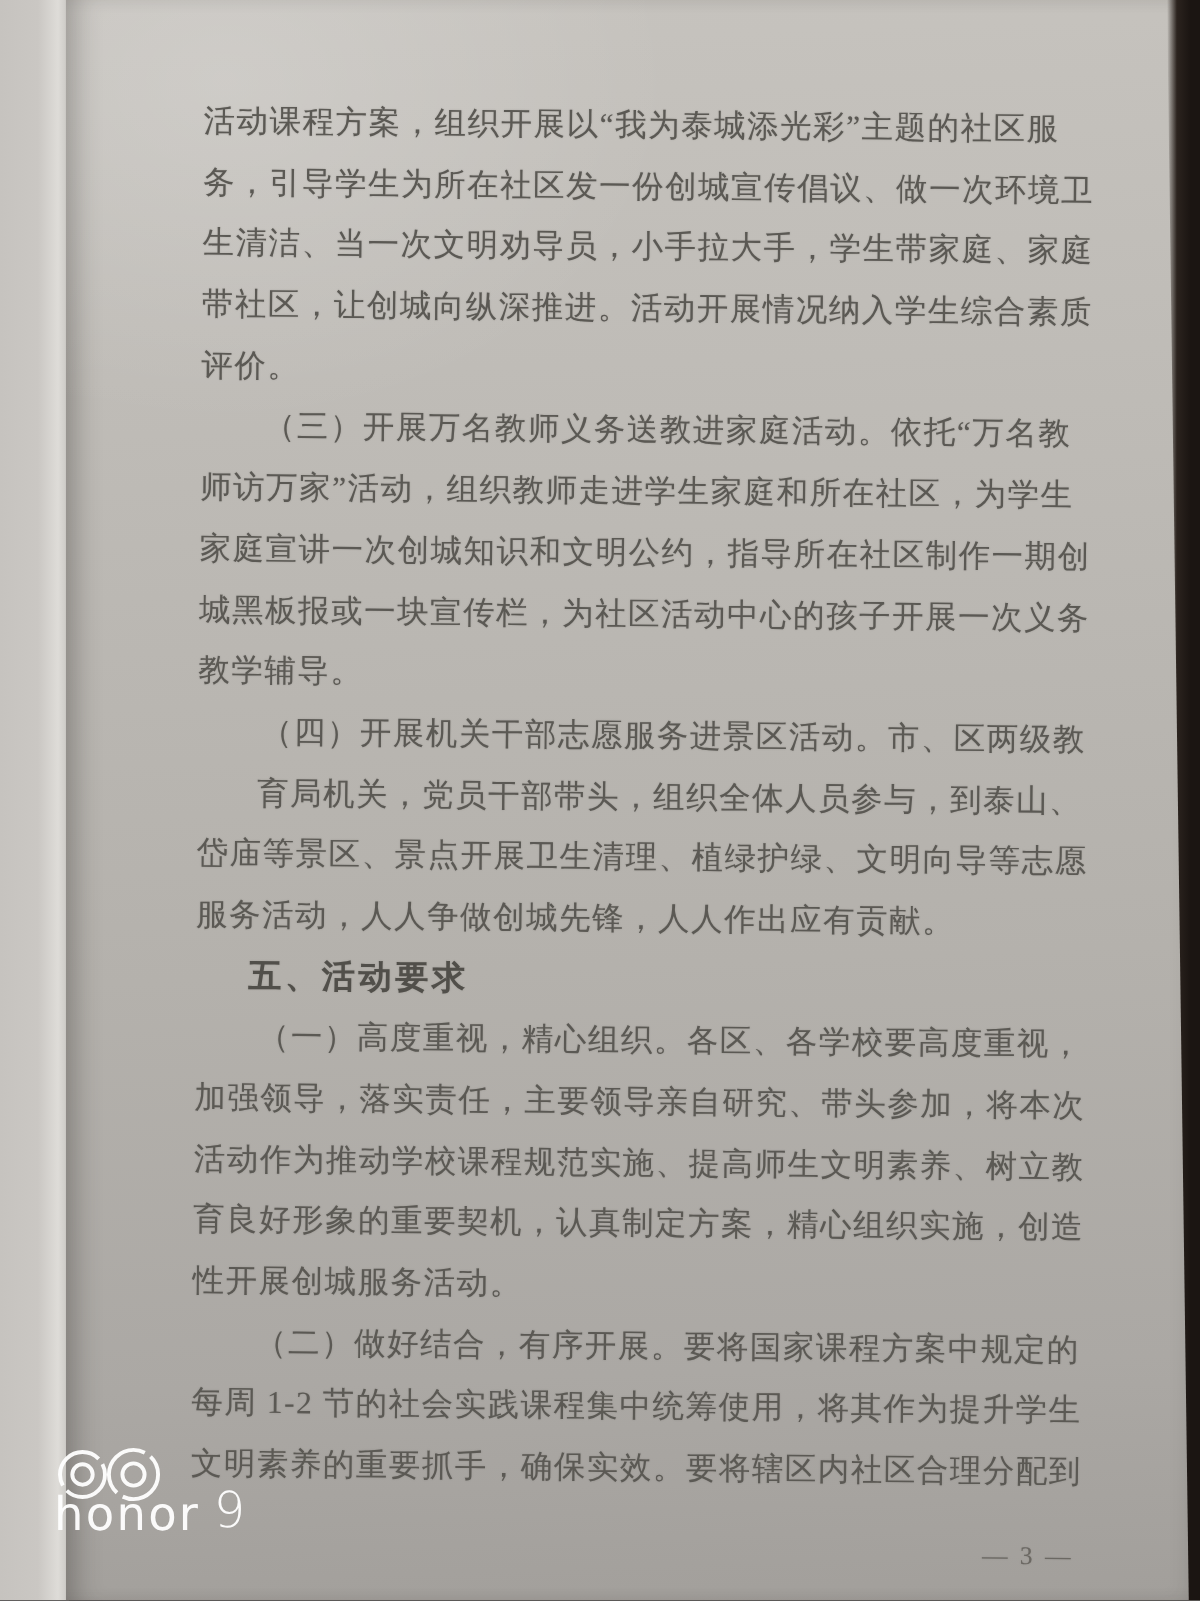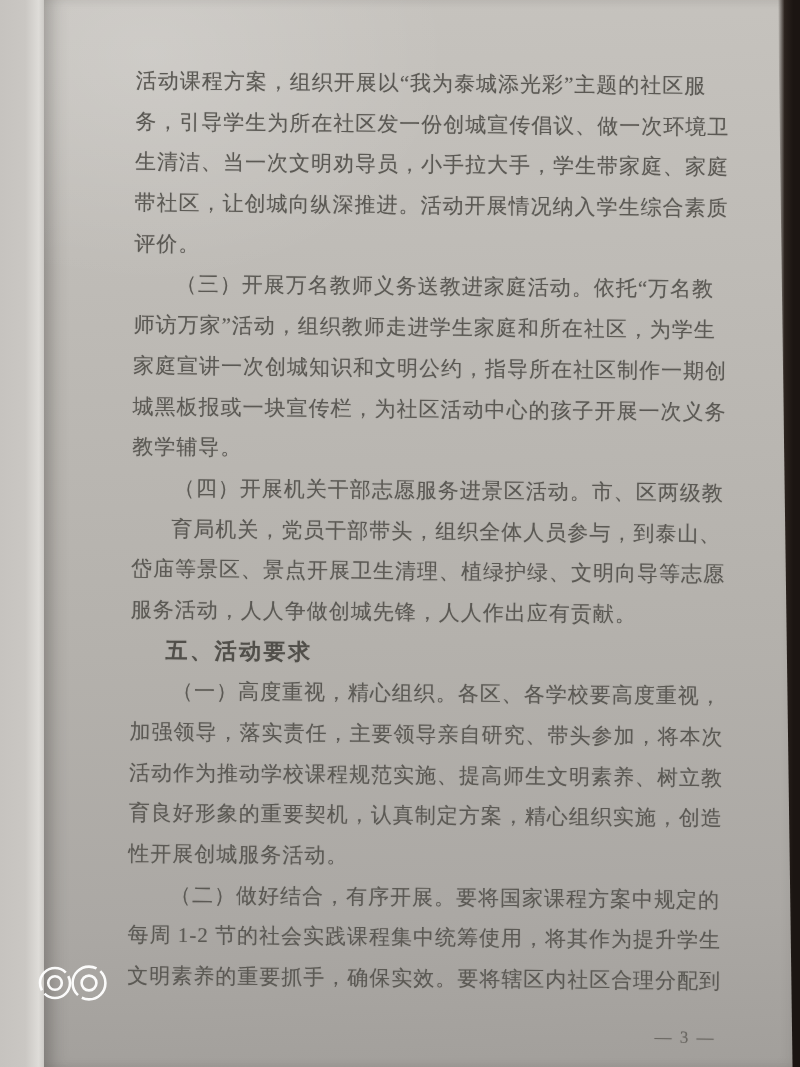--- a/index.html
+++ b/index.html
@@ -98,14 +98,17 @@
 
   <div class="watermark">
     <svg class="wm-icon" width="78" height="40" viewBox="0 0 78 40">
       <g fill="none" stroke="rgba(255,255,255,0.95)" stroke-width="2.6">
         <circle cx="19" cy="19" r="15" stroke-dasharray="43 4.2" stroke-dashoffset="8"></circle>
         <circle cx="19" cy="19" r="6.8"></circle>
         <circle cx="53" cy="19" r="16.4" stroke-dasharray="47 4.6" stroke-dashoffset="14"></circle>
         <circle cx="53" cy="19" r="7.4"></circle>
       </g>
     </svg>
+    <div class="wm-text">
+      <span>honor</span><span class="wm-model">9</span>
+    </div>
   </div>
 </div>
 
 </body></html>

